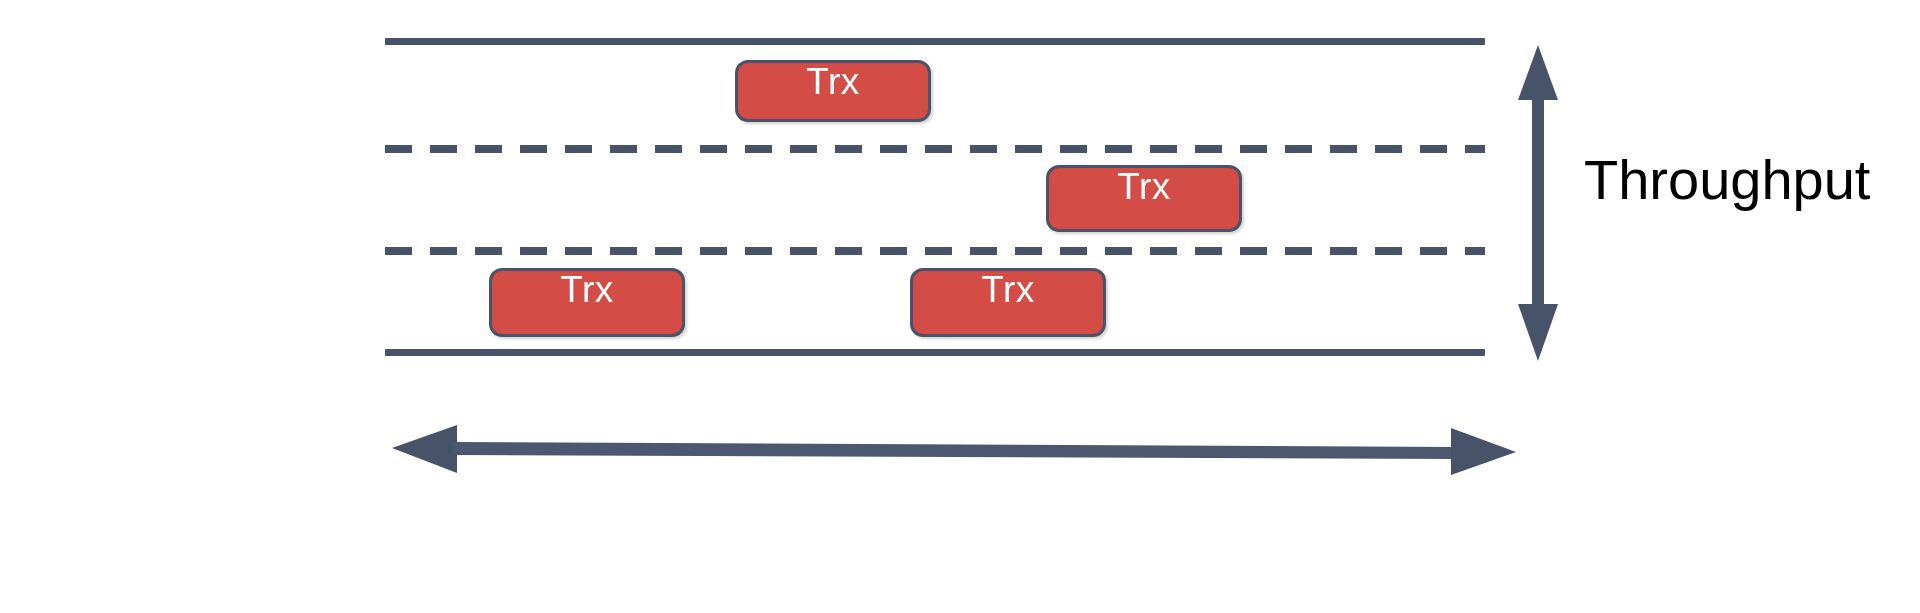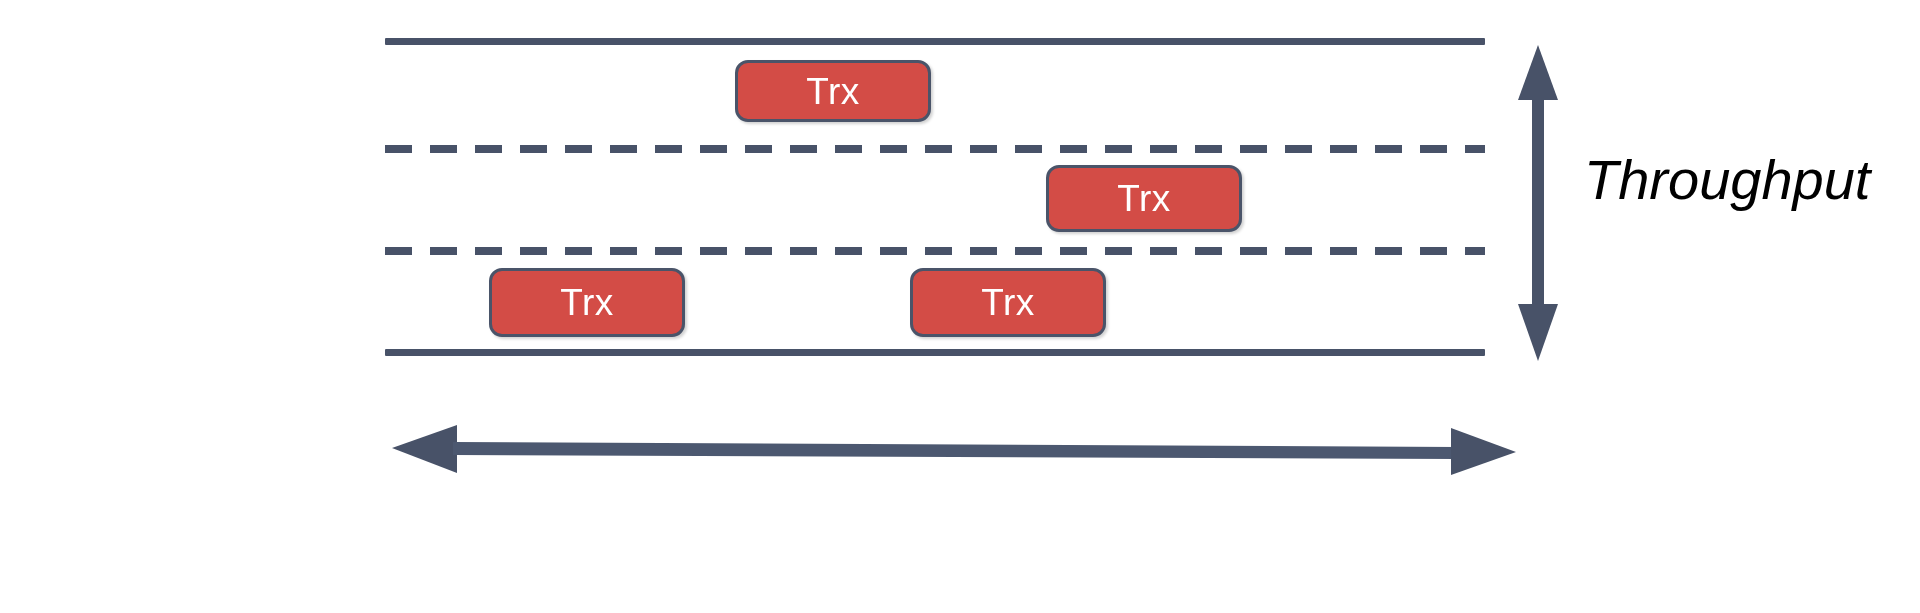--- a/index.html
+++ b/index.html
@@ -36,41 +36,39 @@
         rgba(255,255,255,0) 45px);
   }
   
   .trx-box {
     position: absolute;
     background: #d34c46;
     border: 3px solid #4a5469;
     border-radius: 13px;
     box-sizing: border-box;
     display: flex;
-    align-items: center;
     justify-content: center;
     box-shadow: 2px 2px 3px rgba(0,0,0,0.18);
   }
   .trx-label {
     color: #ffffff;
     font-family: "Liberation Sans", sans-serif;
     font-size: 37px;
     line-height: 1;
     letter-spacing: 0.5px;
     user-select: none;
   }
   
   .axis-label {
     position: absolute;
     color: #000000;
     font-family: "Liberation Sans", sans-serif;
     font-size: 56px;
     line-height: 1;
     white-space: nowrap;
-    font-style: italic;
   }
   
   .arrow-svg {
     position: absolute;
     overflow: visible;
   }
 </style>
 </head>
 <body>
 

